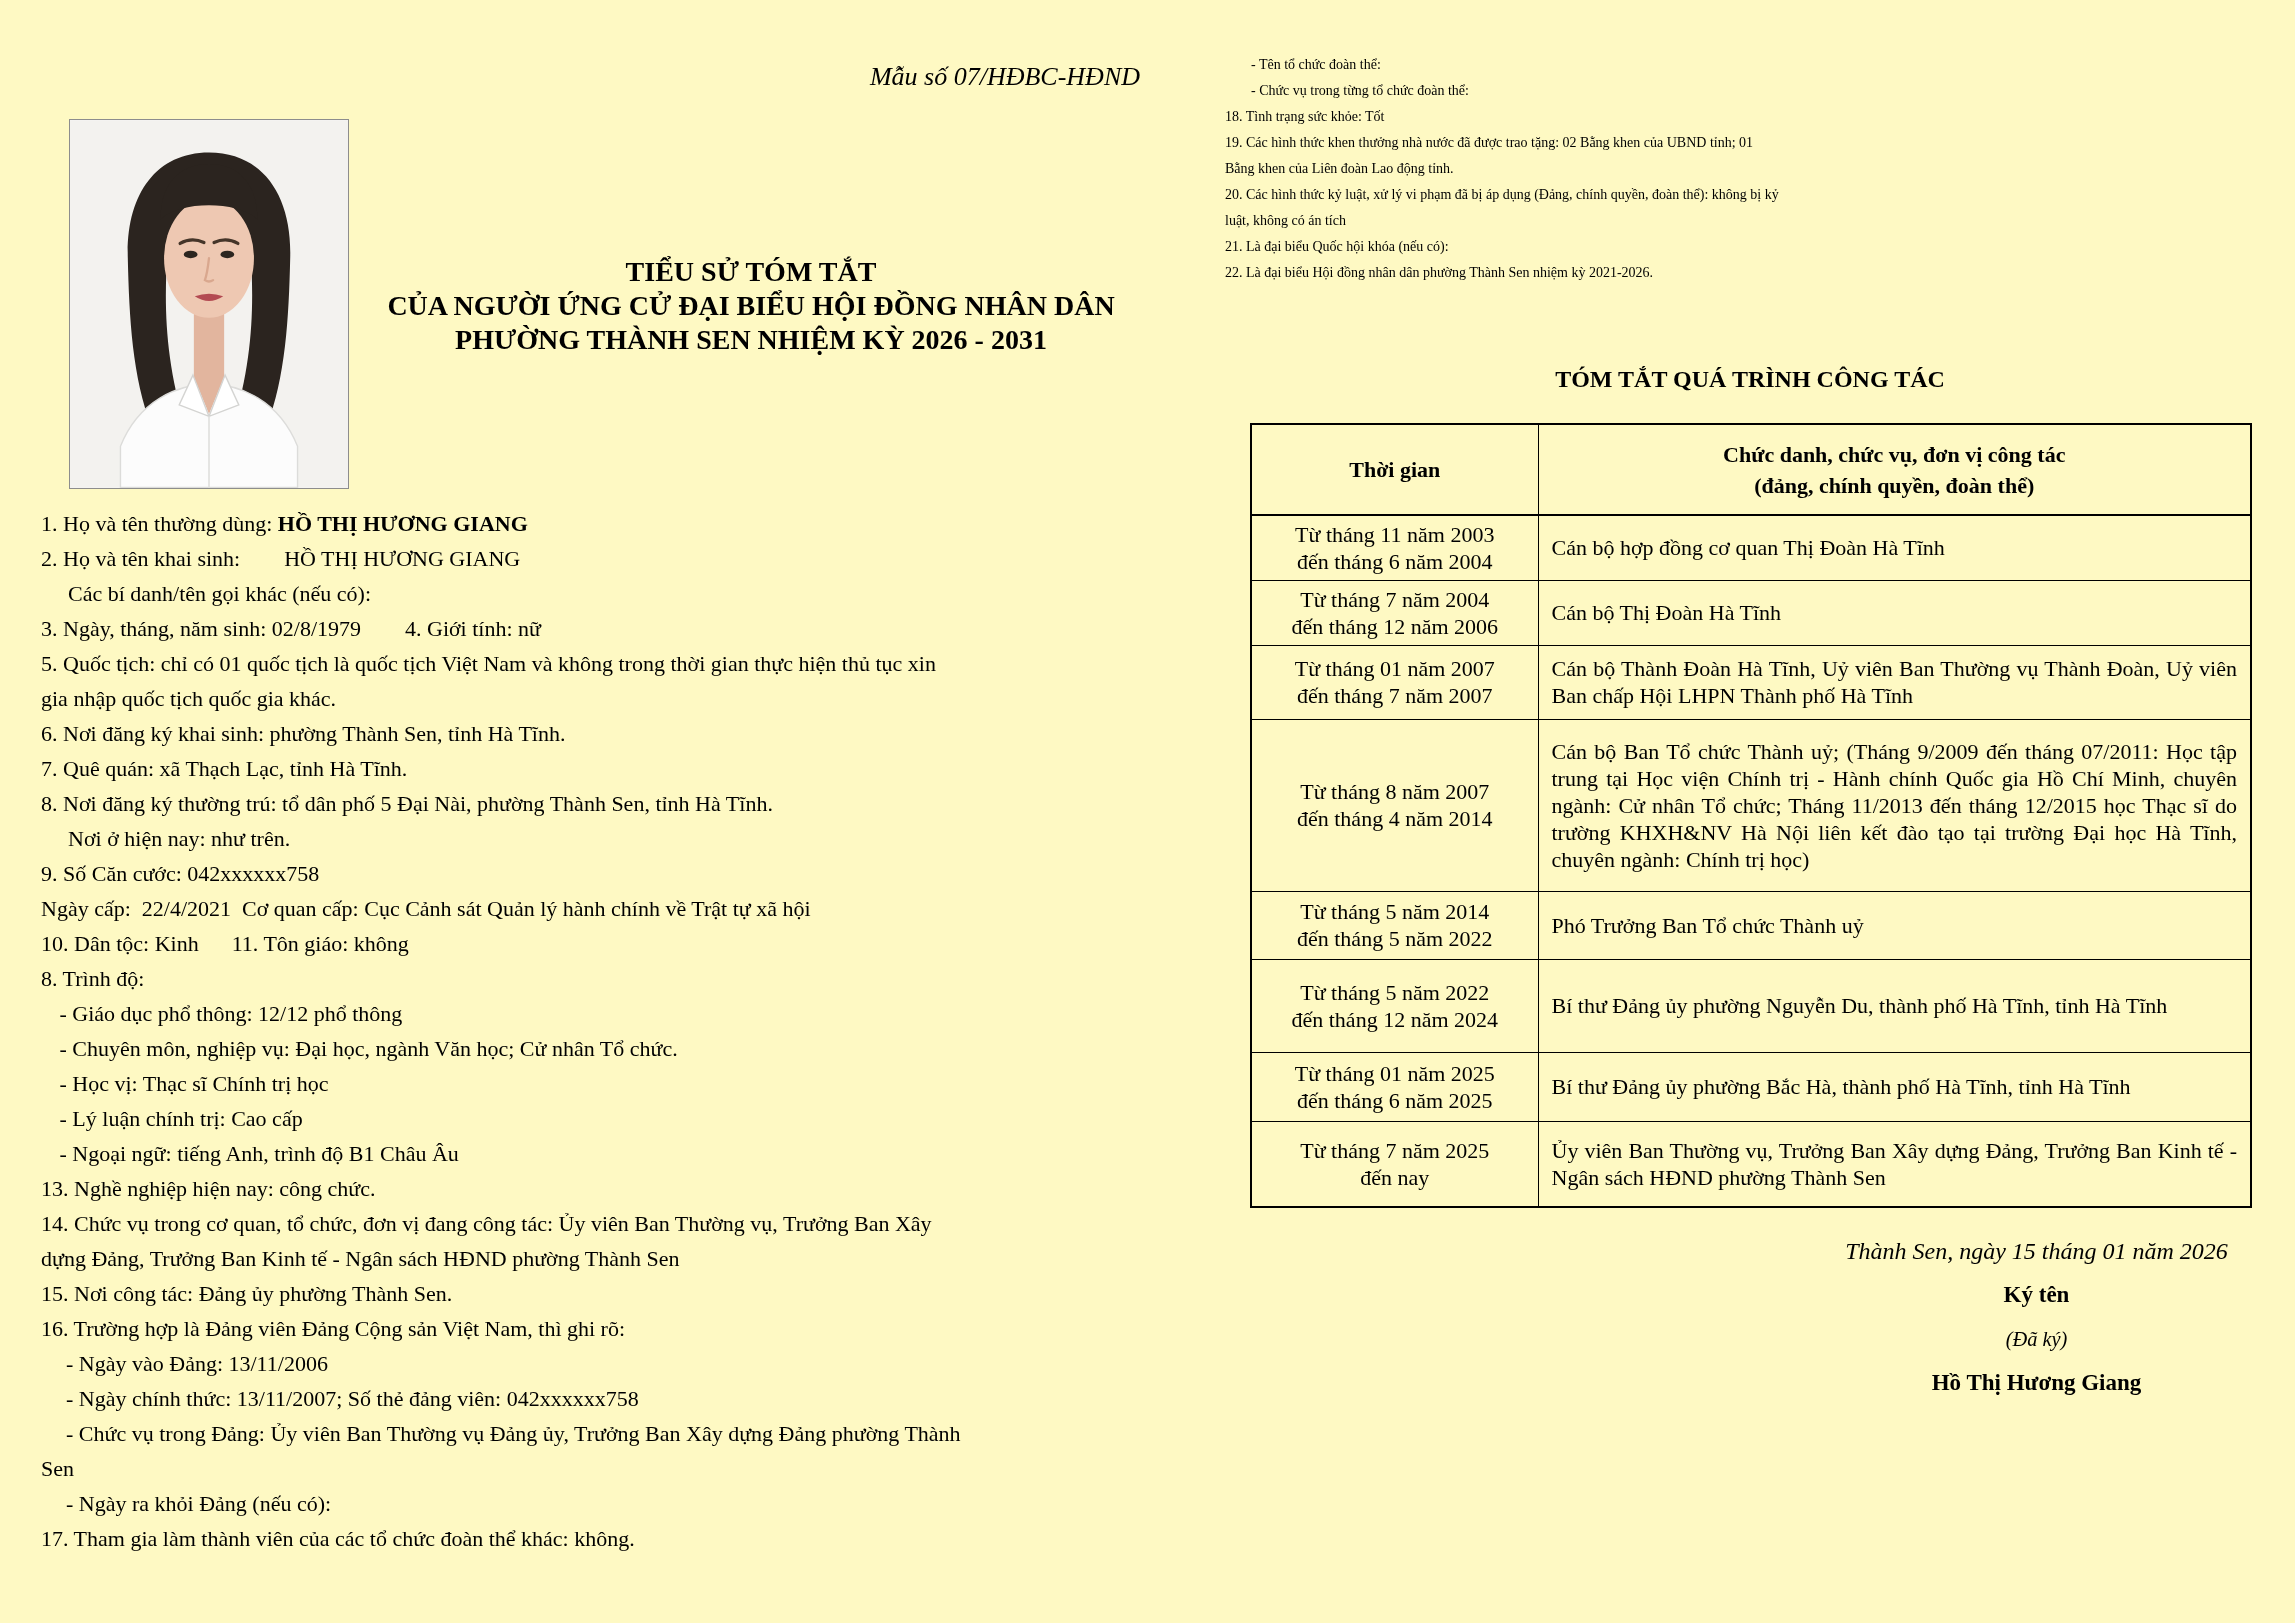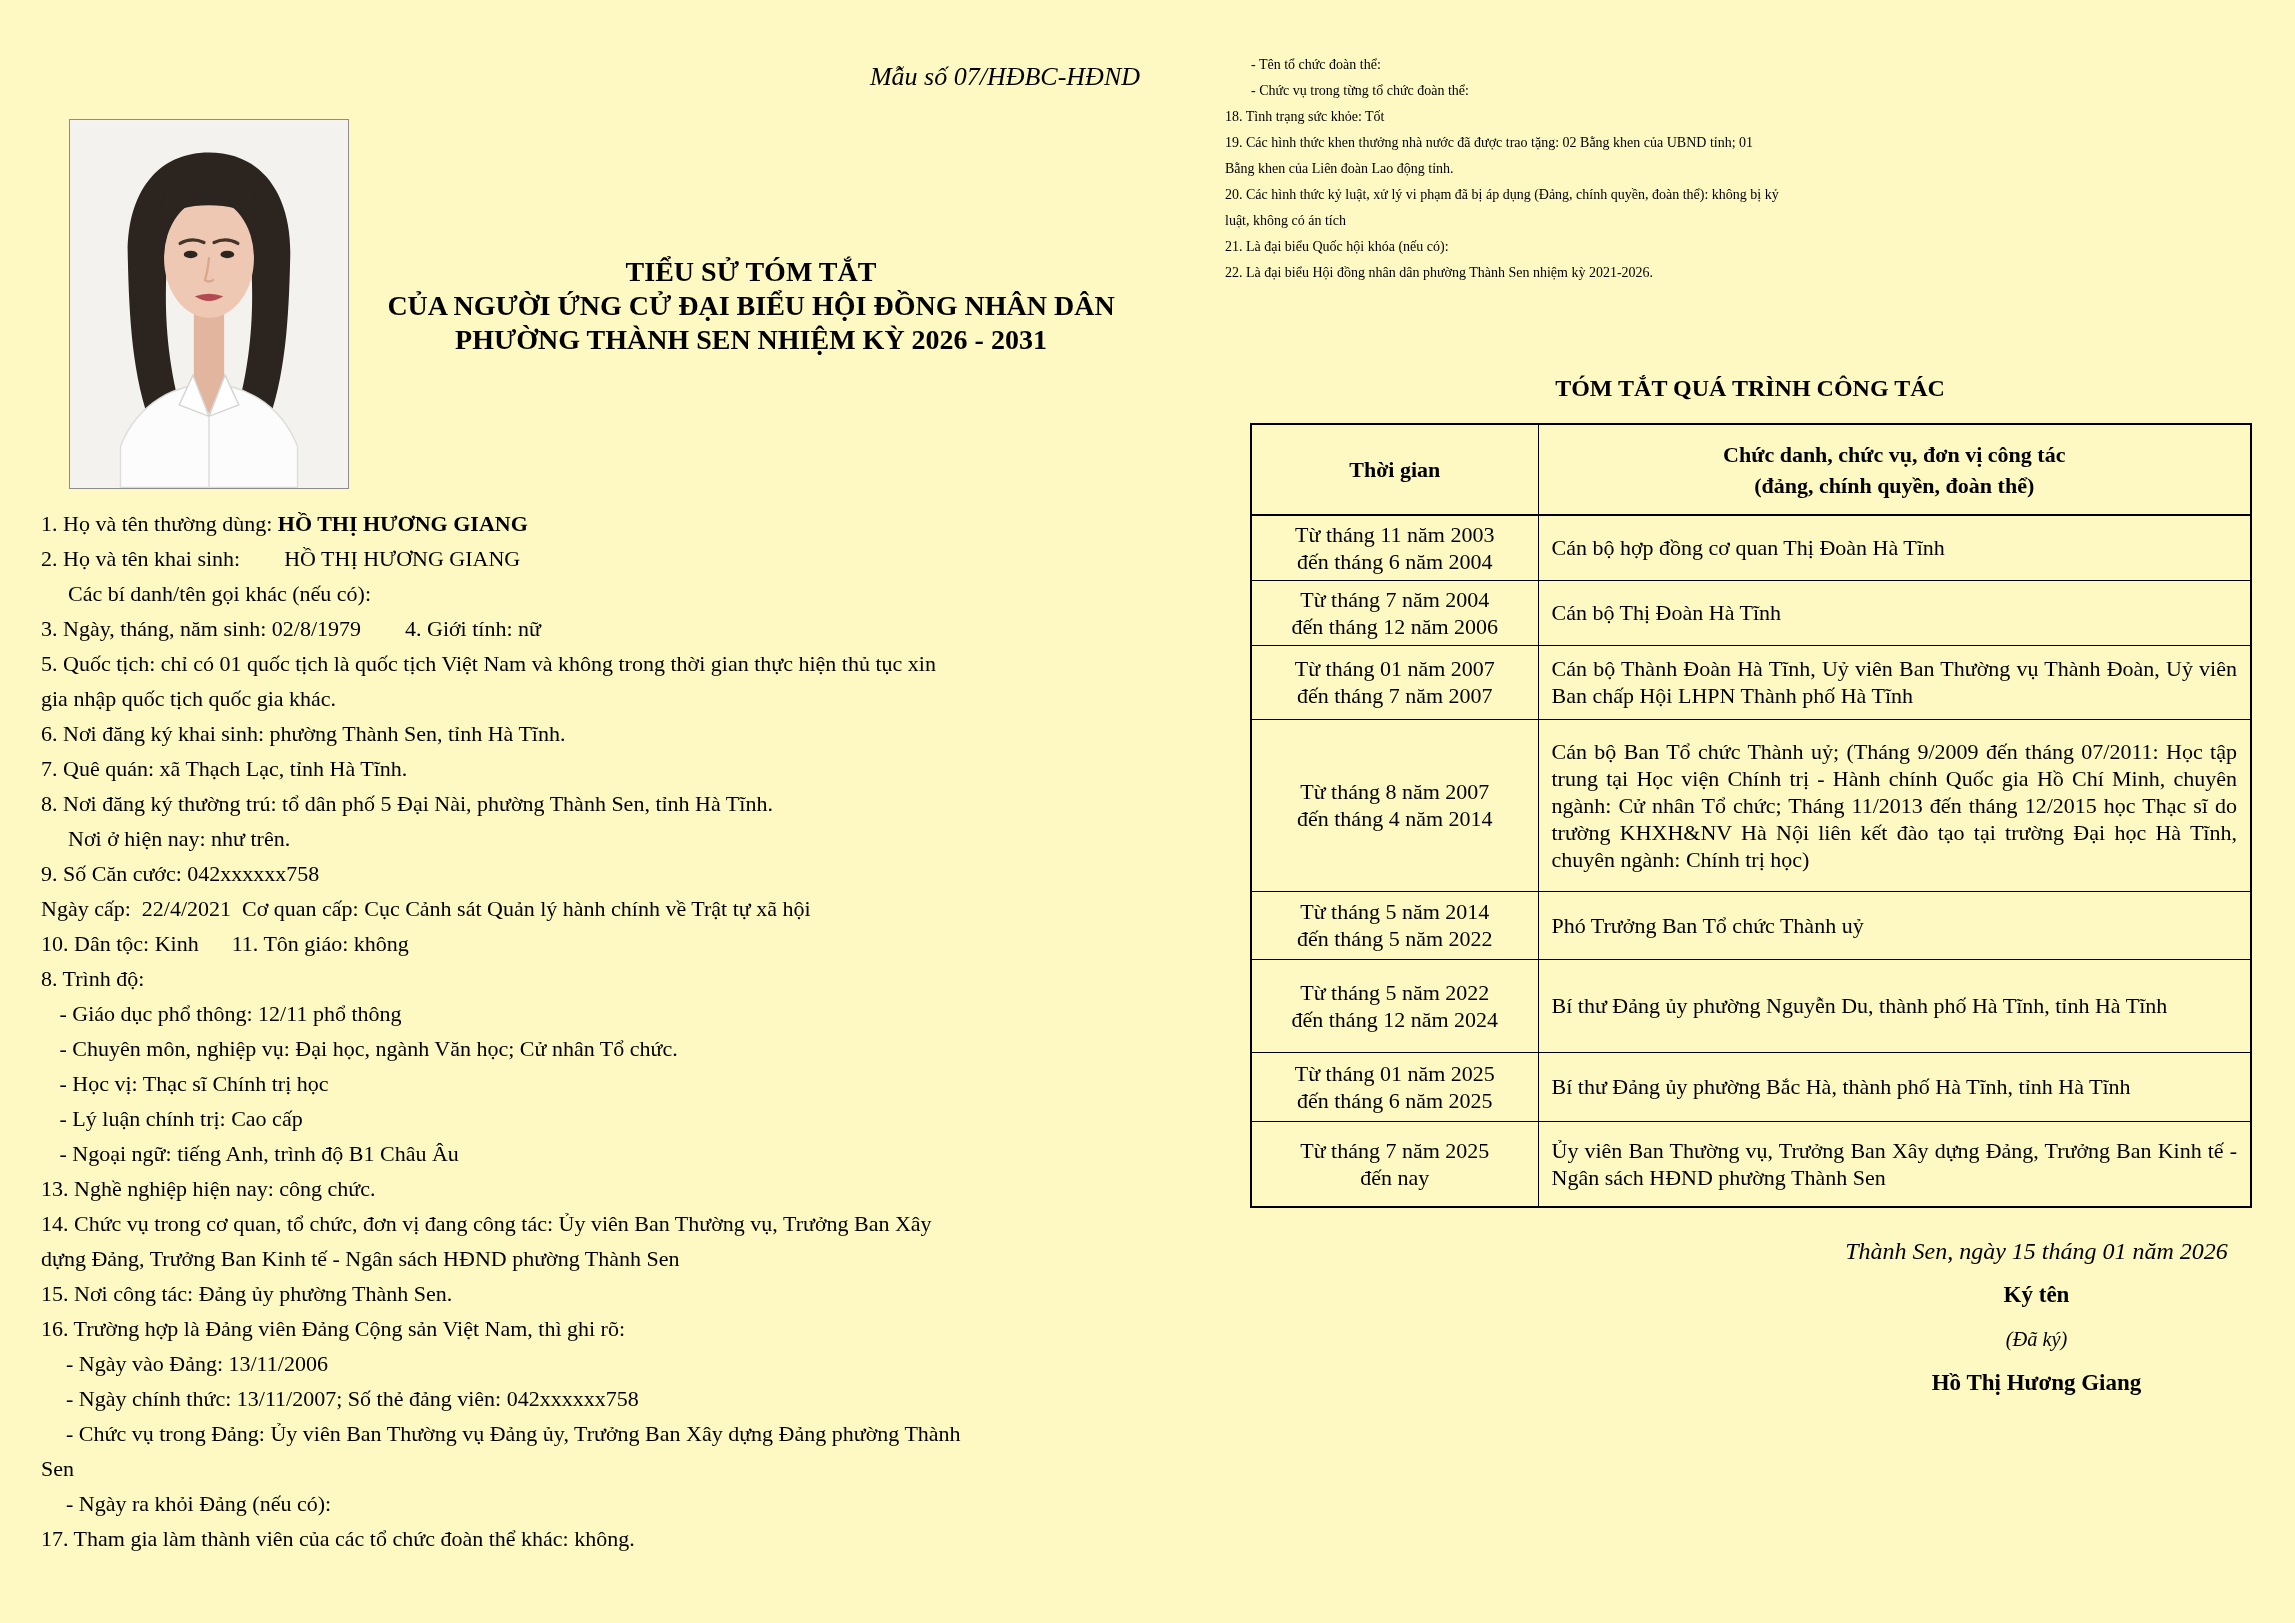--- a/index.html
+++ b/index.html
@@ -29,21 +29,21 @@
   .ind3 { padding-left:25px; }
   .bold { font-weight:700; }
 
   
   .right-list { position:absolute; left:1225px; top:52px; width:1070px;
     font-size:14px; line-height:26px; }
   .right-list .ln { white-space:pre; }
   .rind { padding-left:26px; }
 
   
-  .table-caption { position:absolute; left:1250px; top:374px; width:1000px;
+  .table-caption { position:absolute; left:1250px; top:365px; width:1000px;
     text-align:center; font-weight:700; font-size:24px; line-height:28px; }
   table.career { position:absolute; left:1250px; top:423px; width:1000px;
     border-collapse:collapse; table-layout:fixed; font-size:22px; border:2.3px solid #000; }
   table.career th, table.career td { border:1.4px solid #000; vertical-align:middle; }
   table.career th { font-weight:700; text-align:center; border-bottom:2.8px solid #000; line-height:31px; }
   td.time { text-align:center; white-space:pre-line; line-height:27px; padding:1.9px 4.6px; }
   td.role { text-align:justify; line-height:27px; padding:3.7px 13px; }
   tr.th-row { height:91px; }
   tr.rA { height:65px; } tr.rB { height:65px; } tr.rC { height:74px;margin-top:24px; }
   tr.rD { height:172px; } tr.rE { height:68px; } tr.rF { height:93px; }
@@ -108,21 +108,21 @@
     <div class="ln">5. Quốc tịch: chỉ có 01 quốc tịch là quốc tịch Việt Nam và không trong thời gian thực hiện thủ tục xin</div>
     <div class="ln">gia nhập quốc tịch quốc gia khác.</div>
     <div class="ln">6. Nơi đăng ký khai sinh: phường Thành Sen, tỉnh Hà Tĩnh.</div>
     <div class="ln">7. Quê quán: xã Thạch Lạc, tỉnh Hà Tĩnh.</div>
     <div class="ln">8. Nơi đăng ký thường trú: tổ dân phố 5 Đại Nài, phường Thành Sen, tỉnh Hà Tĩnh.</div>
     <div class="ln ind1">Nơi ở hiện nay: như trên.</div>
     <div class="ln">9. Số Căn cước: 042xxxxxx758</div>
     <div class="ln">Ngày cấp:  22/4/2021  Cơ quan cấp: Cục Cảnh sát Quản lý hành chính về Trật tự xã hội</div>
     <div class="ln">10. Dân tộc: Kinh      11. Tôn giáo: không</div>
     <div class="ln">8. Trình độ:</div>
-    <div class="ln ind2">- Giáo dục phổ thông: 12/11 phổ thông</div>
+    <div class="ln ind2">- Giáo dục phổ thông: 12/12 phổ thông</div>
     <div class="ln ind2">- Chuyên môn, nghiệp vụ: Đại học, ngành Văn học; Cử nhân Tổ chức.</div>
     <div class="ln ind2">- Học vị: Thạc sĩ Chính trị học</div>
     <div class="ln ind2">- Lý luận chính trị: Cao cấp</div>
     <div class="ln ind2">- Ngoại ngữ: tiếng Anh, trình độ B1 Châu Âu</div>
     <div class="ln">13. Nghề nghiệp hiện nay: công chức.</div>
     <div class="ln">14. Chức vụ trong cơ quan, tổ chức, đơn vị đang công tác: Ủy viên Ban Thường vụ, Trưởng Ban Xây</div>
     <div class="ln">dựng Đảng, Trưởng Ban Kinh tế - Ngân sách HĐND phường Thành Sen</div>
     <div class="ln">15. Nơi công tác: Đảng ủy phường Thành Sen.</div>
     <div class="ln">16. Trường hợp là Đảng viên Đảng Cộng sản Việt Nam, thì ghi rõ:</div>
     <div class="ln ind3">- Ngày vào Đảng: 13/11/2006</div>

